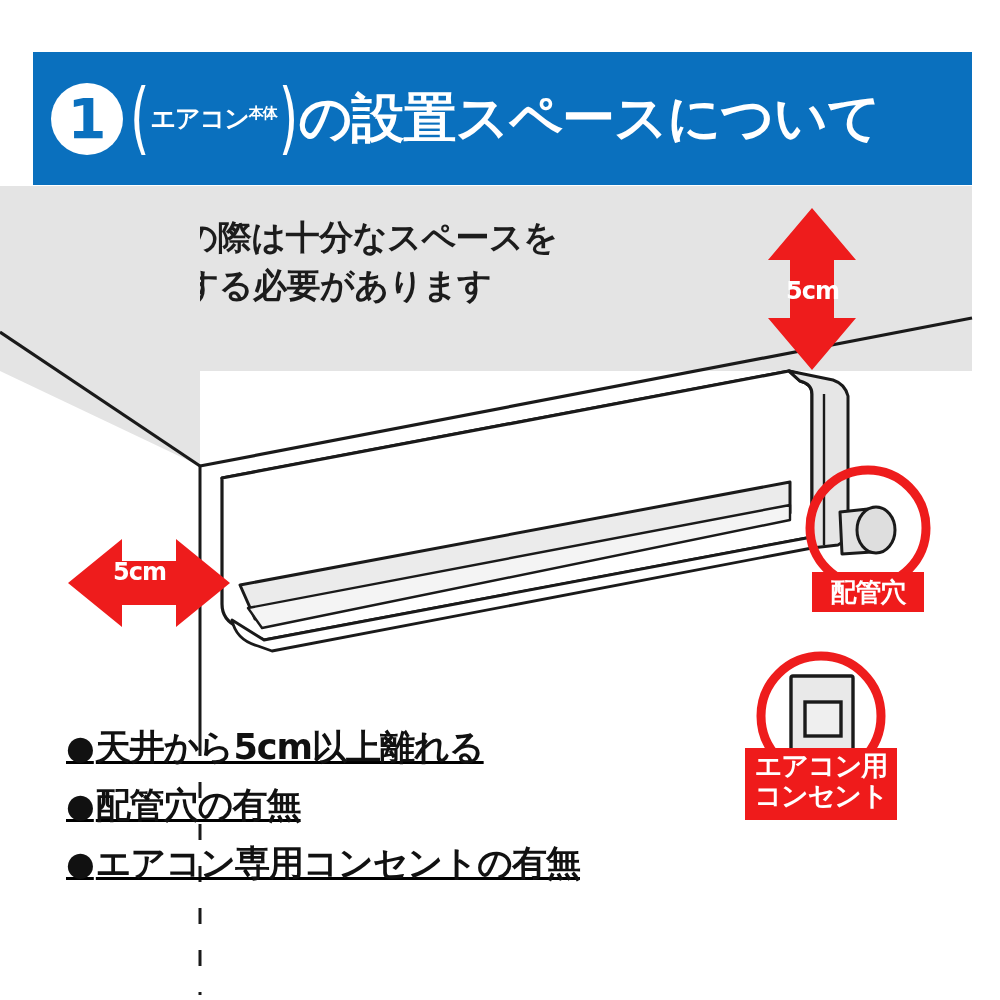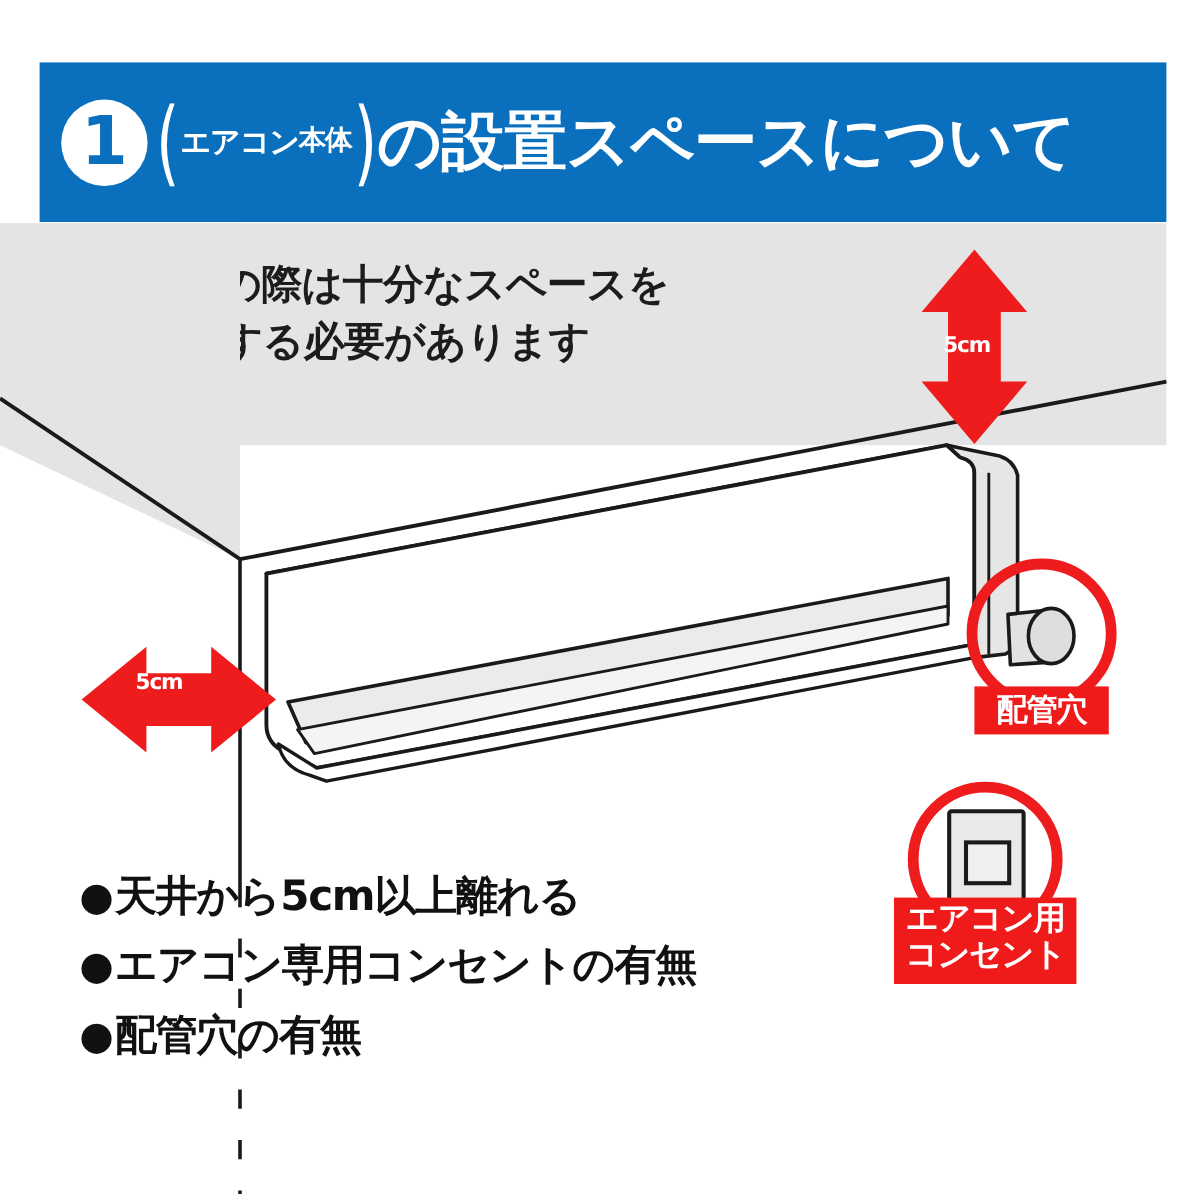--- a/index.html
+++ b/index.html
@@ -71,21 +71,21 @@
   .ruby-stack {
     display: inline-flex;
     justify-content: space-between;
     line-height: 1.02;
     font-size: 25px;
     font-weight: bold;
     letter-spacing: -1px;
     margin: 0 1px;
   }
   .ruby-stack span { display:block; text-align:center; }
-  .ruby-stack .ruby-bottom { font-size: 23px; }
+  .ruby-stack .ruby-bottom { font-size: 15px; }
 
   
   .ceiling-zone {
     position: absolute;
     left: 0;
     top: 186px;
     width: 972px;
     height: 185px;
     background: #e4e4e4;
   }
@@ -110,21 +110,21 @@
     left: 0;
     top: 0;
     width: 1000px;
     height: 1000px;
   }
 
   
   .arrow-label {
     position: absolute;
     color: #ffffff;
-    font-size: 18px;
+    font-size: 24px;
     font-weight: bold;
     letter-spacing: -1px;
     font-family: "DejaVu Sans", "Liberation Sans", sans-serif;
     pointer-events: none;
   }
   #label-5cm-vertical { left: 786px; top: 277px; }
   #label-5cm-horizontal { left: 113px; top: 558px; }
 
   
   .tag {
@@ -155,20 +155,21 @@
     box-sizing: border-box;
   }
   #tag-outlet span { display:block; }
 
   
   .bullets {
     position: absolute;
     left: 66px;
     top: 730px;
     width: 640px;
+    text-decoration: underline;
   }
   .bullet-item {
     font-size: 35px;
     font-weight: bold;
     color: #111111;
     letter-spacing: -1px;
     line-height: 1.0;
     margin-bottom: 23px;
     white-space: nowrap;
     font-family: "DejaVu Sans", "Liberation Sans", sans-serif;
@@ -248,20 +249,20 @@
   <div class="tag" id="tag-outlet">
     <span>エアコン用</span>
     <span>コンセント</span>
   </div>
 
   <div class="bullets">
     <div class="bullet-item">
       <span class="bullet-dot">●</span><span>天井から5cm以上離れる</span>
     </div>
     <div class="bullet-item">
+      <span class="bullet-dot">●</span><span>配管穴の有無</span>
+    </div>
+    <div class="bullet-item">
       <span class="bullet-dot">●</span><span>エアコン専用コンセントの有無</span>
     </div>
-    <div class="bullet-item">
-      <span class="bullet-dot">●</span><span>配管穴の有無</span>
-    </div>
   </div>
 
 </div>
 
 </body></html>

